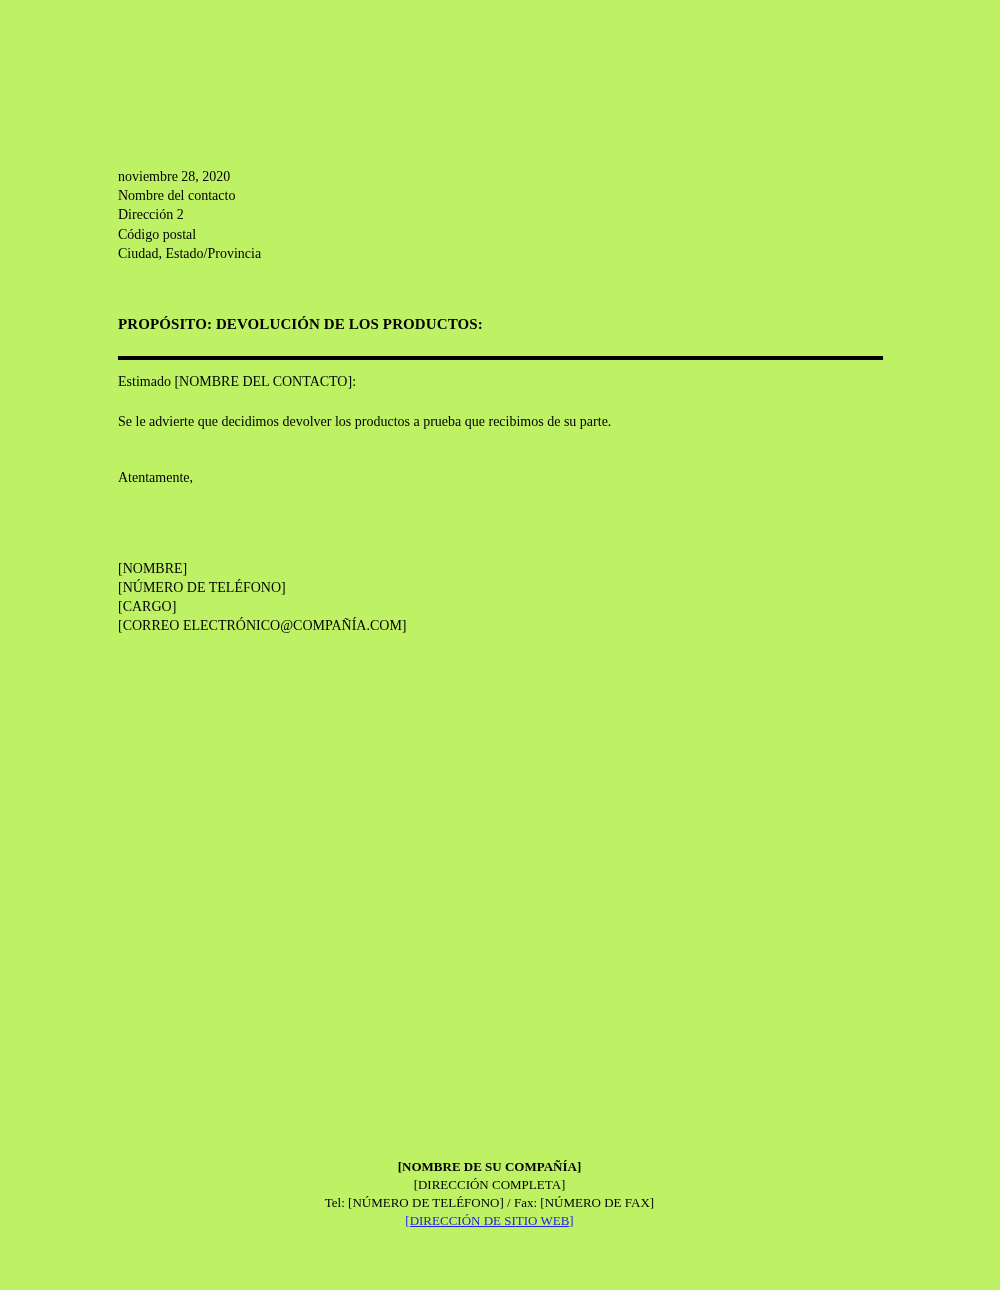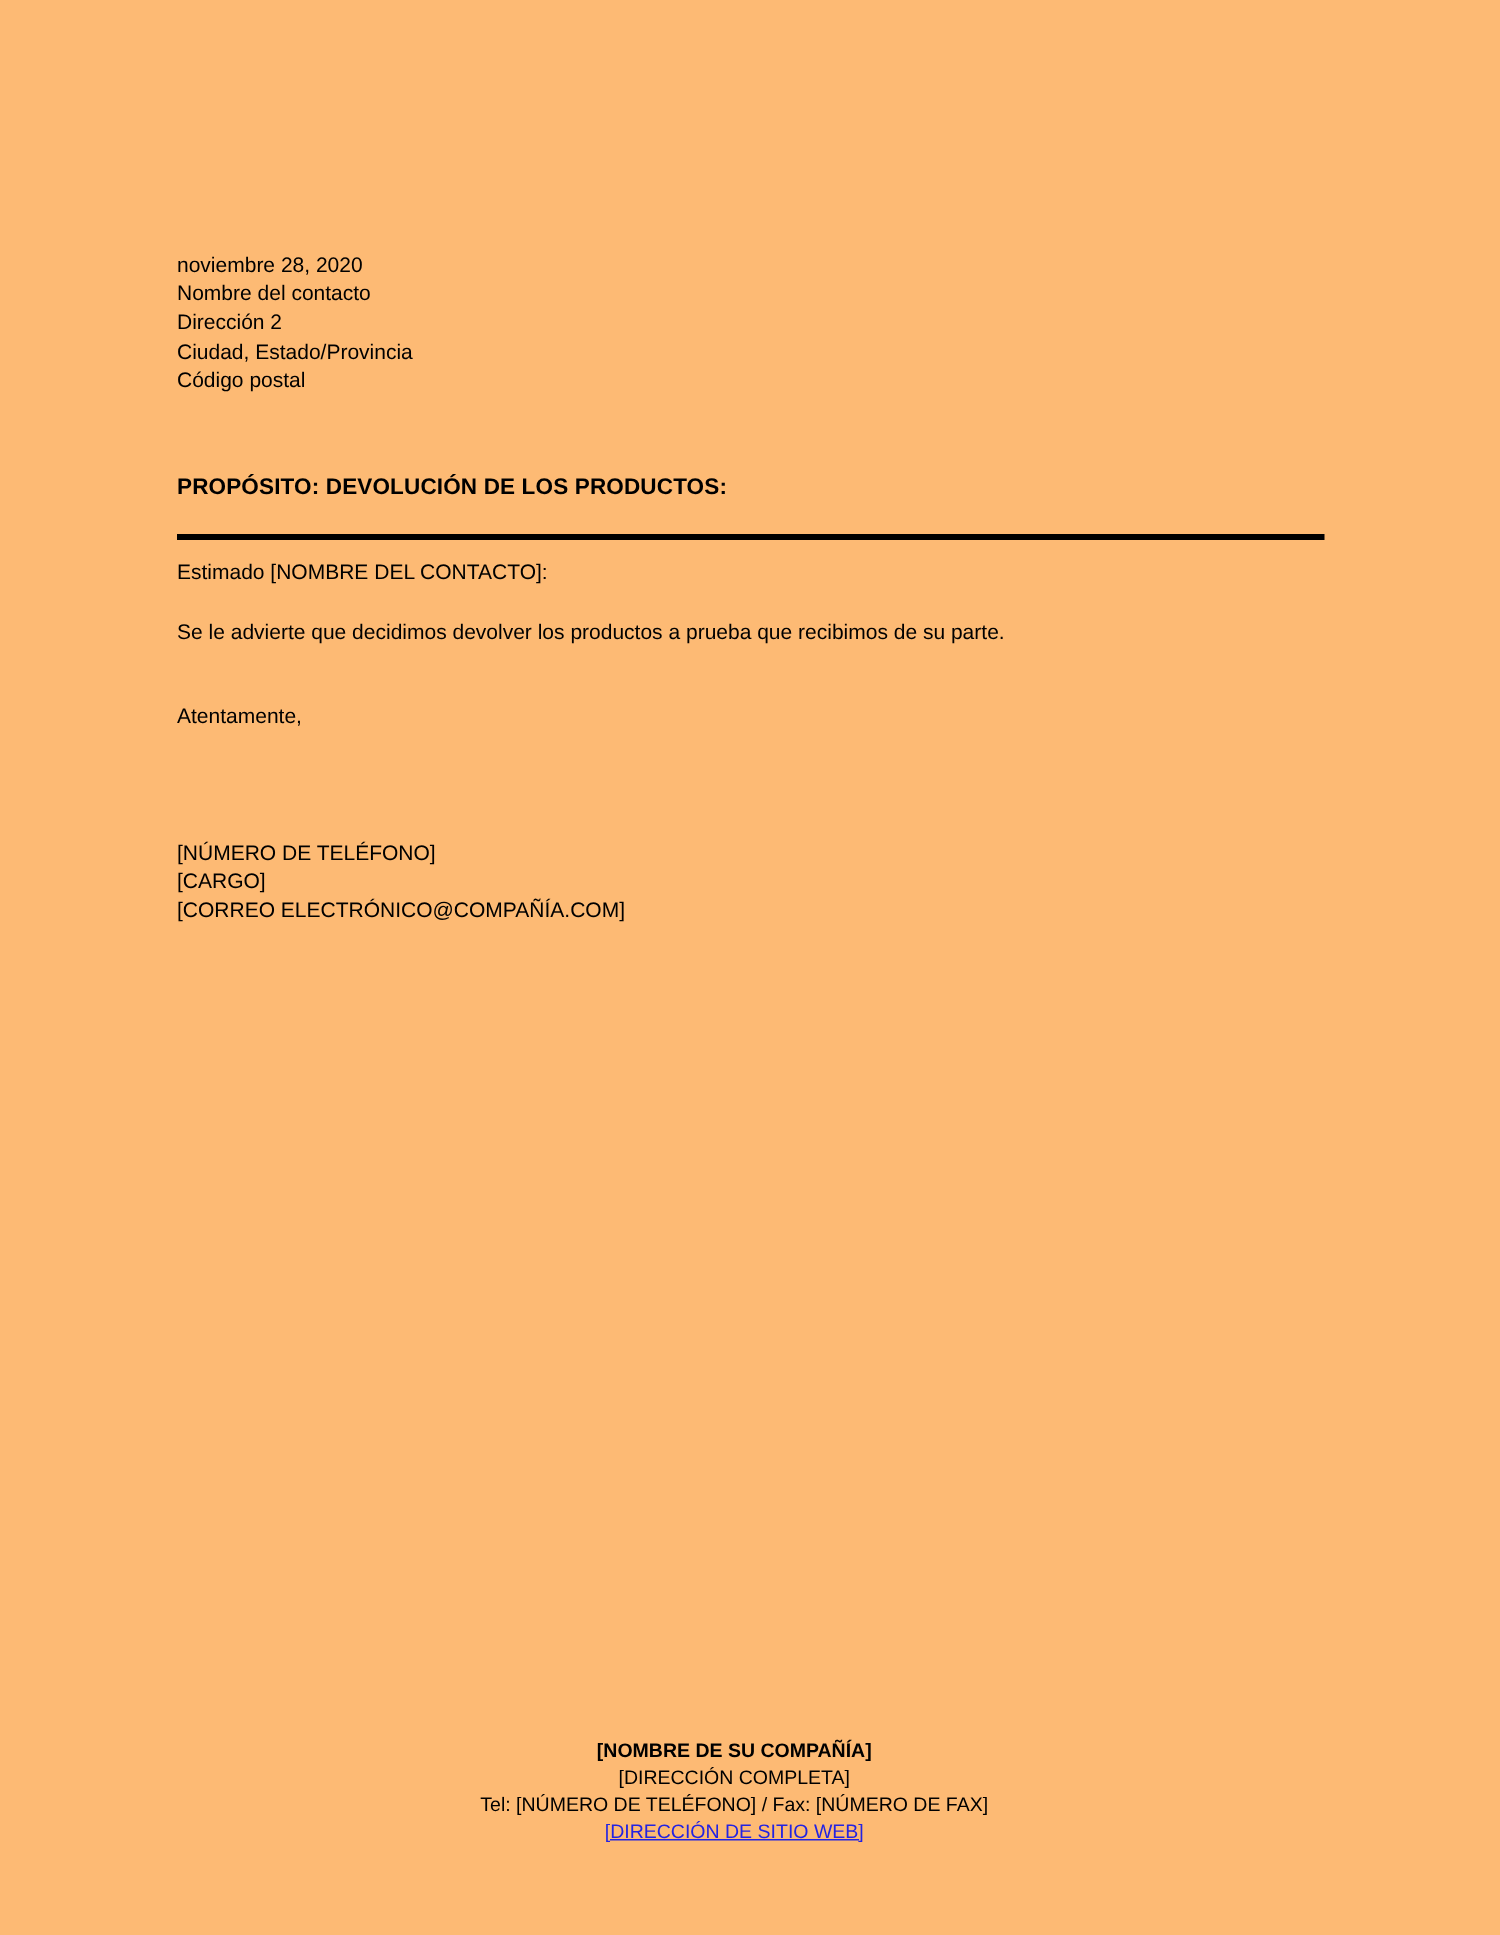--- a/index.html
+++ b/index.html
@@ -4,23 +4,23 @@
 <style>
   html, body {
     margin: 0;
     padding: 0;
     background: #ffffff;
   }
   .page {
     position: relative;
     width: 1000px;
     height: 1290px;
-    background: #fdba74;
+    background: #bef264;
     overflow: hidden;
-    font-family: Liberation Sans, sans-serif;
+    font-family: Liberation Serif, serif;
     color: #000000;
   }
   .content {
     position: absolute;
     left: 118px;
     top: 0;
     width: 765px;
   }
   .line {
     font-size: 14px;
@@ -75,33 +75,34 @@
 <body>
 
 <div class="page">
   <div class="content">
 
     <div class="line date-line">noviembre 28, 2020</div>
 
     <div class="recipient-block">
       <div class="line">Nombre del contacto</div>
       <div class="line">Dirección 2</div>
+      <div class="line">Código postal</div>
       <div class="line">Ciudad, Estado/Provincia</div>
-      <div class="line">Código postal</div>
     </div>
 
     <div class="subject-line">PROPÓSITO: DEVOLUCIÓN DE LOS PRODUCTOS:</div>
 
     <div class="line salutation-line">Estimado [NOMBRE DEL CONTACTO]:</div>
 
     <div class="line body-paragraph">Se le advierte que decidimos devolver los productos a prueba que recibimos de su parte.</div>
 
     <div class="line closing-line">Atentamente,</div>
 
     <div class="signature-block">
+      <div class="line">[NOMBRE]</div>
       <div class="line">[NÚMERO DE TELÉFONO]</div>
       <div class="line">[CARGO]</div>
       <div class="line">[CORREO ELECTRÓNICO@COMPAÑÍA.COM]</div>
     </div>
 
   </div>
 
   <div class="footer">
     <div class="footer-company">[NOMBRE DE SU COMPAÑÍA]</div>
     <div class="footer-address">[DIRECCIÓN COMPLETA]</div>

